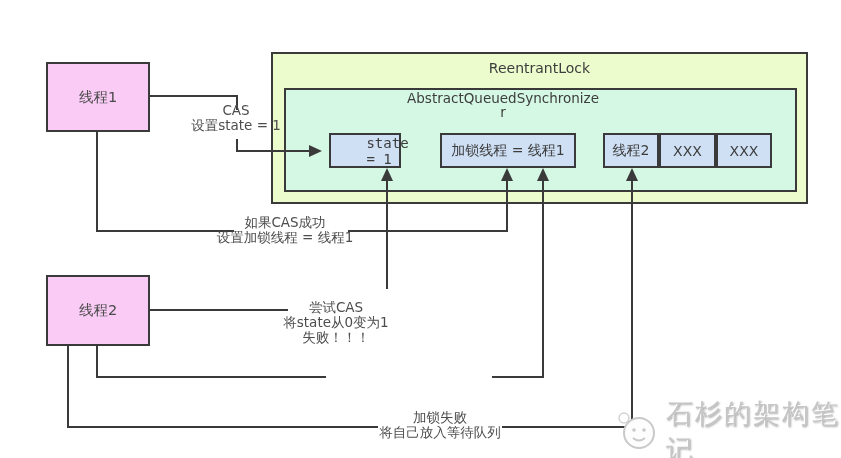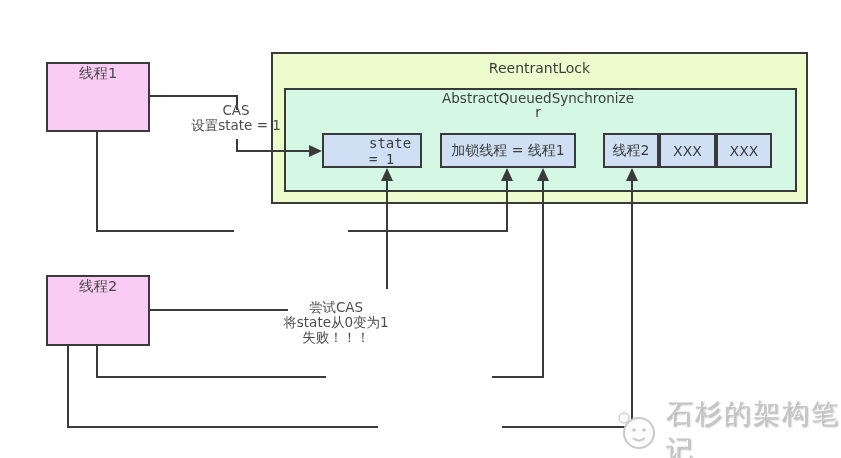--- a/index.html
+++ b/index.html
@@ -11,21 +11,21 @@
   .outer-rect{background:var(--outer_box);}
   .aqs-rect{background:var(--aqs_box);}
   .vbox{
     position:absolute;box-sizing:border-box;border:2px solid var(--line);
     background:var(--value_box);display:flex;align-items:center;justify-content:center;
     font-size:14px;color:#3d3d3d;
   }
   .vbox.mono{font-family:"DejaVu Sans Mono","Liberation Mono",monospace;}
   .thread-box{
     position:absolute;box-sizing:border-box;border:2px solid var(--line);
-    background:var(--thread_box);display:flex;justify-content:center;
+    background:var(--thread_box);display:flex;align-items:center;justify-content:center;
     font-size:14.5px;color:#4a4a4a;
   }
   .sec-title{position:absolute;text-align:center;font-size:14px;color:#3d3d3d;}
   .aqs-title{line-height:14px;white-space:pre-line;font-size:13.5px;}
   .hline,.vline{position:absolute;background:var(--line);}
   .arrow-up{position:absolute;width:0;height:0;
     border-left:6px solid transparent;border-right:6px solid transparent;
     border-bottom:13px solid var(--line);}
   .arrow-right{position:absolute;width:0;height:0;
     border-top:6px solid transparent;border-bottom:6px solid transparent;
@@ -42,21 +42,21 @@
 </style>
 </head>
 <body>
 
 <div class="canvas">
 
   <div class="rect outer-rect" style="left:271px;top:52px;width:537px;height:152px;"></div>
   <div class="sec-title" style="left:271px;top:60px;width:537px;">ReentrantLock</div>
 
   <div class="rect aqs-rect" style="left:284px;top:88px;width:513px;height:104px;"></div>
-  <div class="sec-title aqs-title" style="left:388px;top:91px;width:300px;">AbstractQueuedSynchronize
+  <div class="sec-title aqs-title" style="left:353px;top:91px;width:300px;">AbstractQueuedSynchronize
 r</div>
 
   <div class="thread-box" style="left:46px;top:62px;width:104px;height:70px;">
     <span>线程1</span>
   </div>
   <div class="thread-box" style="left:46px;top:275px;width:104px;height:71px;">
     <span>线程2</span>
   </div>
 
   <div class="hline" style="left:148px;top:95px;width:90px;height:2px;"></div>
@@ -80,41 +80,45 @@
   <div class="hline" style="left:492px;top:376px;width:52px;height:2px;"></div>
   <div class="vline" style="left:542px;top:179px;width:2px;height:199px;"></div>
   <div class="arrow-up" style="left:537px;top:168px;"></div>
 
   <div class="vline" style="left:67px;top:344px;width:2px;height:84px;"></div>
   <div class="hline" style="left:67px;top:426px;width:311px;height:2px;"></div>
   <div class="hline" style="left:502px;top:426px;width:131px;height:2px;"></div>
   <div class="vline" style="left:631px;top:179px;width:2px;height:249px;"></div>
   <div class="arrow-up" style="left:626px;top:168px;"></div>
 
-  <div class="vbox mono" style="left:322px;top:133px;width:100px;height:35px;padding-left:45px;">
+  <div class="vbox mono" style="left:329px;top:133px;width:72px;height:35px;padding-left:45px;">
     <span>state = 1</span>
   </div>
   <div class="vbox" style="left:440px;top:133px;width:136px;height:35px;">
     <span>加锁线程 = 线程1</span>
   </div>
   <div class="vbox" style="left:603px;top:133px;width:56px;height:35px;">
     <span>线程2</span>
   </div>
   <div class="vbox" style="left:659px;top:133px;width:57px;height:35px;">
     <span>XXX</span>
   </div>
   <div class="vbox" style="left:716px;top:133px;width:56px;height:35px;">
     <span>XXX</span>
   </div>
 
   <div class="note" style="left:166px;top:103px;width:140px;">CAS
 设置state = 1</div>
+  <div class="note" style="left:185px;top:215px;width:200px;">如果CAS成功
+设置加锁线程 = 线程1</div>
   <div class="note" style="left:246px;top:300px;width:180px;">尝试CAS
 将state从0变为1
 失败！！！</div>
+  <div class="note" style="left:350px;top:410px;width:180px;">加锁失败
+将自己放入等待队列</div>
 
   <div class="watermark" style="left:612px;top:396px;">
     <span>
       <svg width="50" height="46" viewBox="0 0 50 46">
         <circle cx="12" cy="11" r="5" fill="#ffffff" stroke="#d4d4d4" stroke-width="1.5"></circle>
         <circle cx="27" cy="26" r="15" fill="#fdfdfd" stroke="#c9c9c9" stroke-width="2"></circle>
         <circle cx="22" cy="23" r="1.8" fill="#c9c9c9"></circle>
         <circle cx="32" cy="23" r="1.8" fill="#c9c9c9"></circle>
         <path d="M21 31 q6 5 12 0" stroke="#c9c9c9" fill="none" stroke-width="2"></path>
       </svg>

